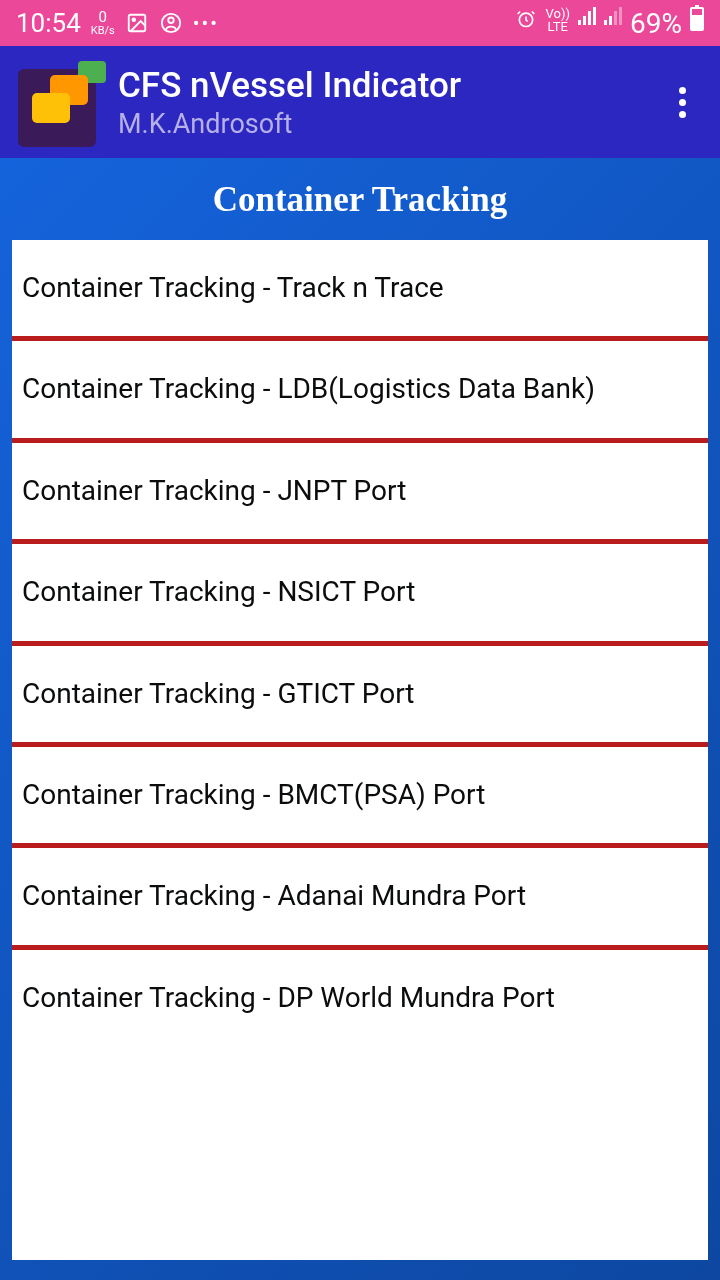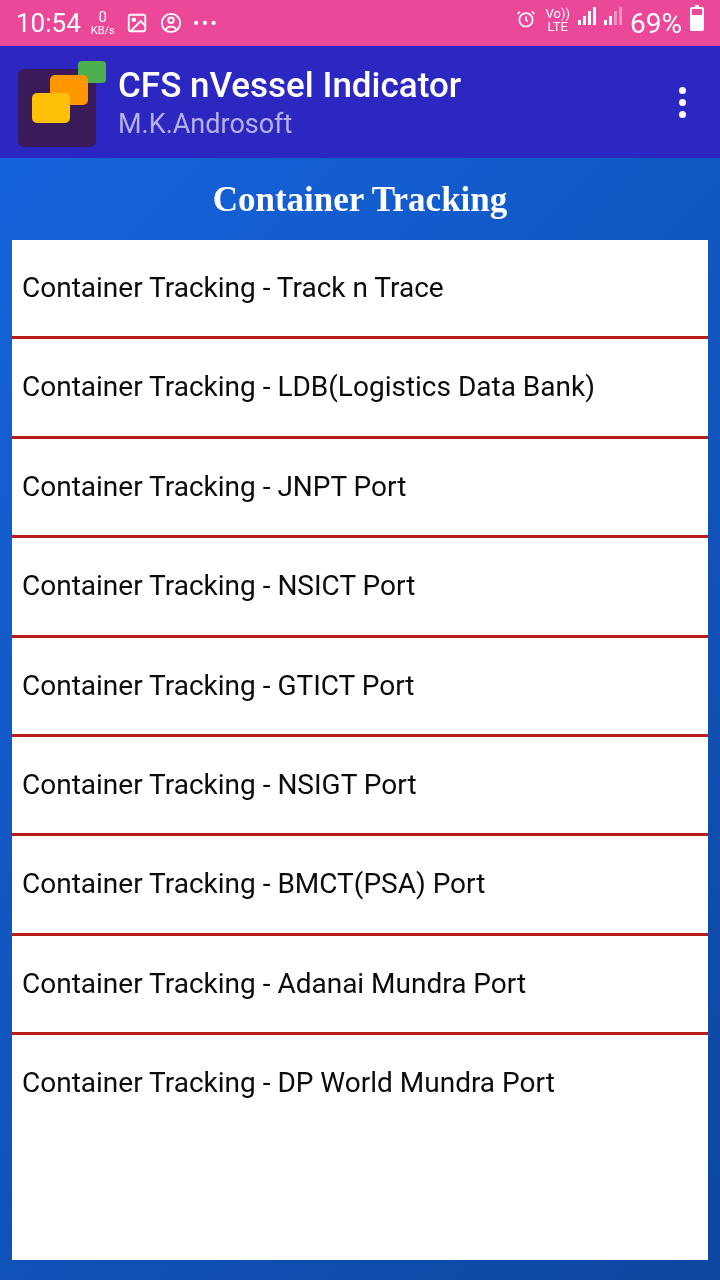--- a/index.html
+++ b/index.html
@@ -209,21 +209,21 @@
     }
     .list-container {
       background: #fff;
       margin: 0 12px 12px 12px;
       min-height: 1020px;
     }
     .list-item {
       padding: 30px 10px 30px 10px;
       font-size: 28px;
       color: #0b0c0d;
-      border-bottom: 3px solid #b91c1c;
+      border-bottom: 5px solid #b91c1c;
       cursor: pointer;
       line-height: 1.3;
     }
     .list-item:last-child {
       border-bottom: none;
     }
   </style>
 </head>
 <body>
 
@@ -299,17 +299,16 @@
 <div class="page-header">
   <div class="page-title">Container Tracking</div>
 </div>
 
 <div class="list-container">
   <div class="list-item">Container Tracking - Track n Trace</div>
   <div class="list-item">Container Tracking - LDB(Logistics Data Bank)</div>
   <div class="list-item">Container Tracking - JNPT Port</div>
   <div class="list-item">Container Tracking - NSICT Port</div>
   <div class="list-item">Container Tracking - GTICT Port</div>
-  <div class="list-item">Container Tracking - NSIGT Port</div>
   <div class="list-item">Container Tracking - BMCT(PSA) Port</div>
   <div class="list-item">Container Tracking - Adanai Mundra Port</div>
   <div class="list-item">Container Tracking - DP World Mundra Port</div>
 </div>
 
 </body></html>

